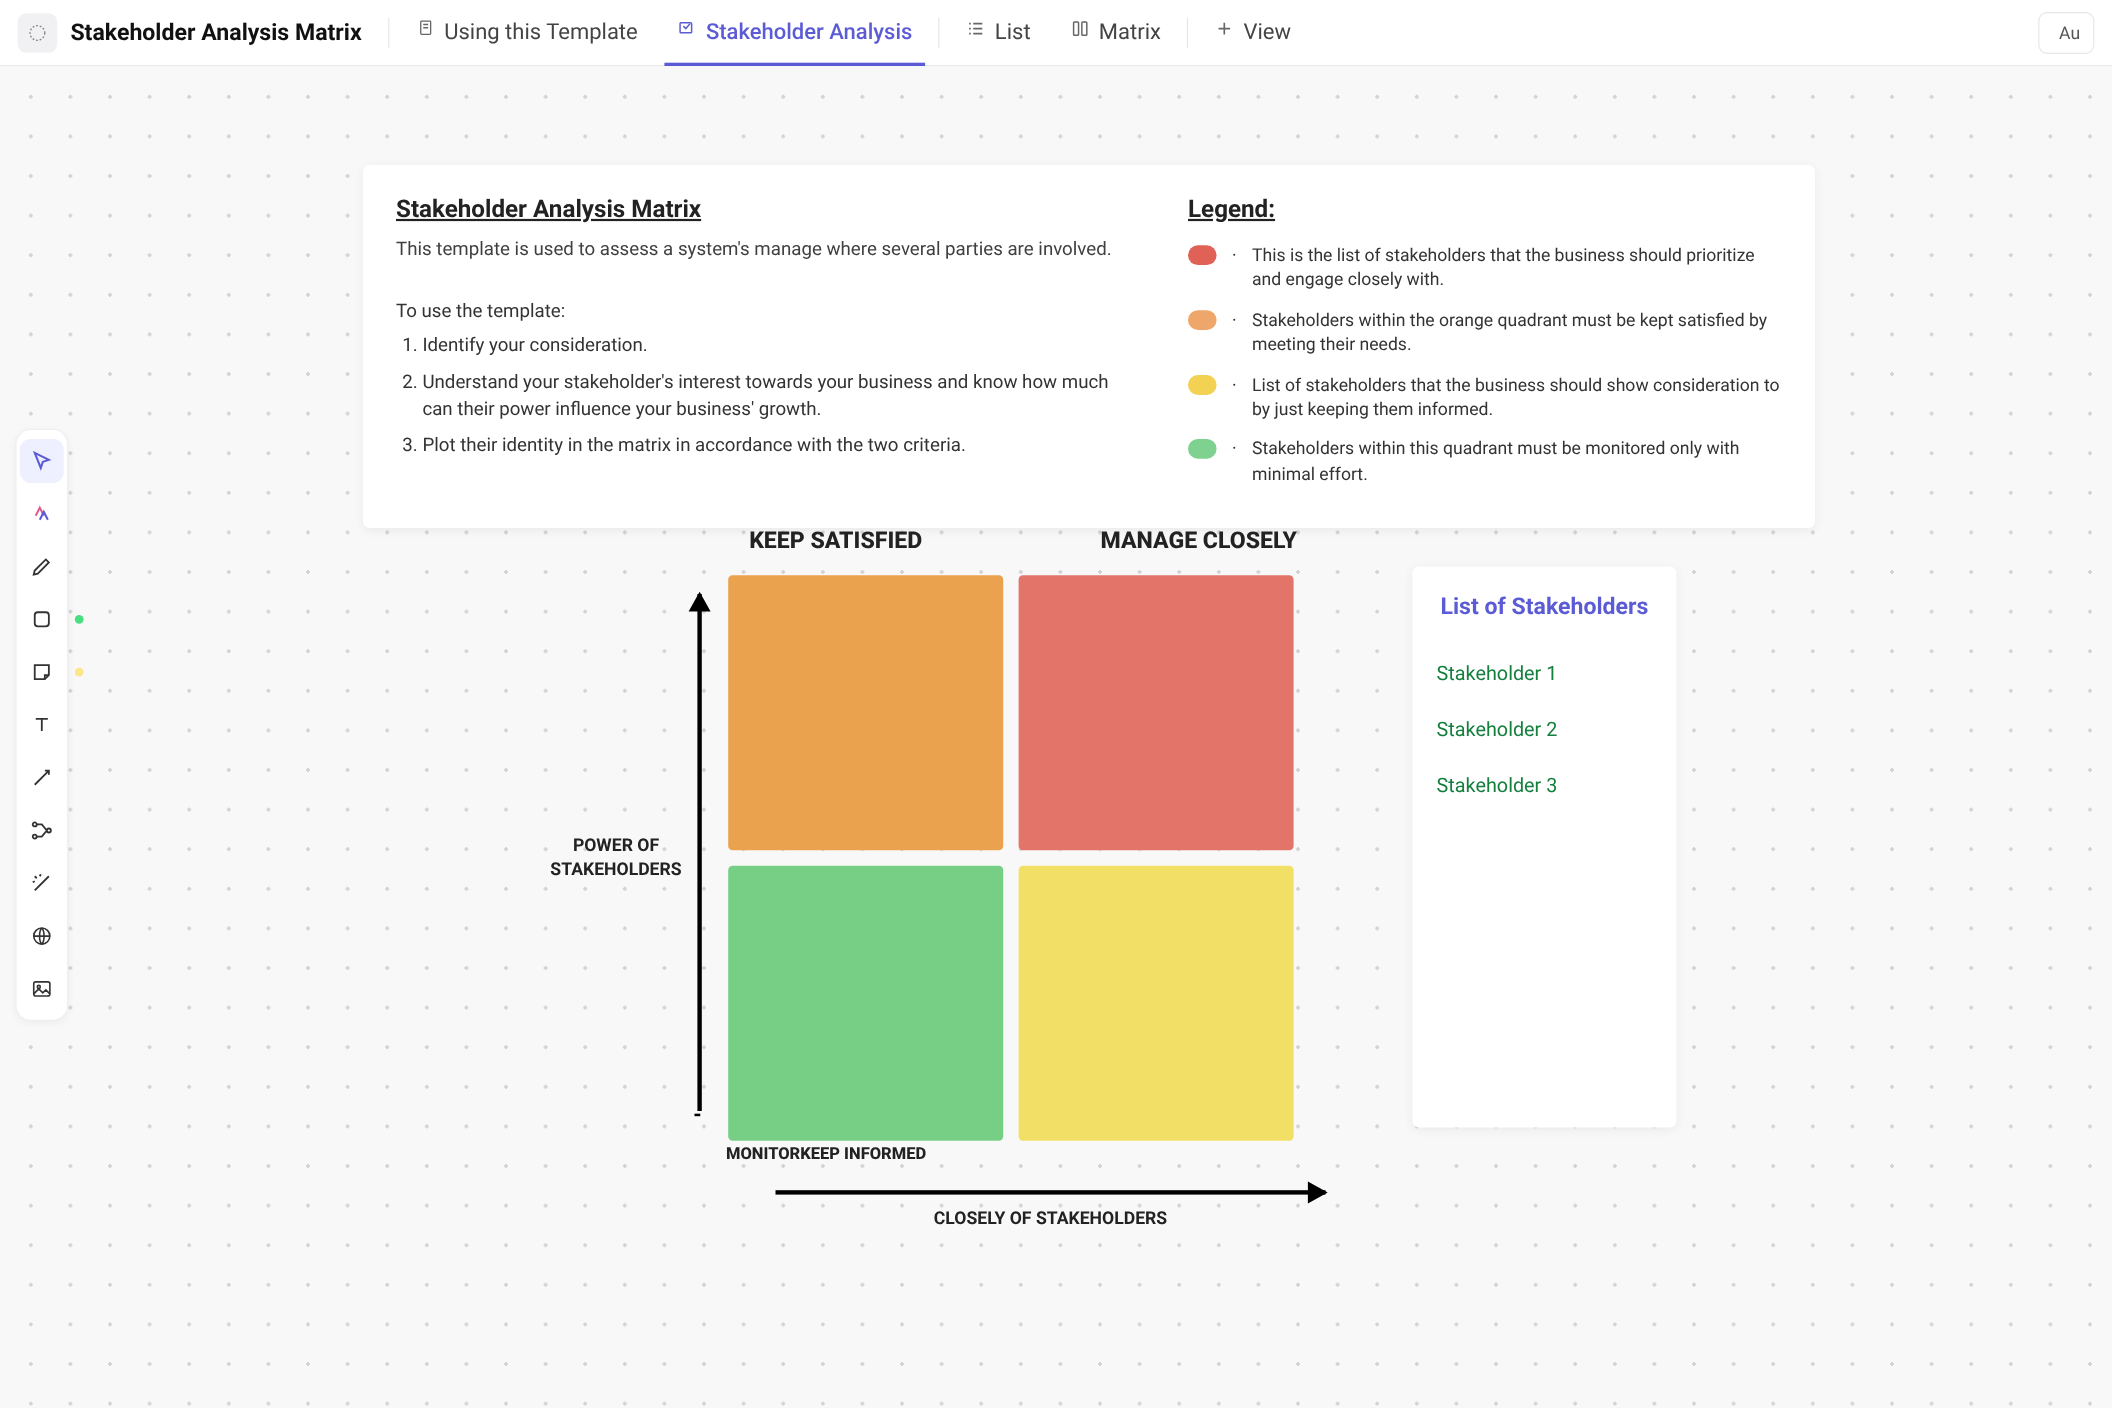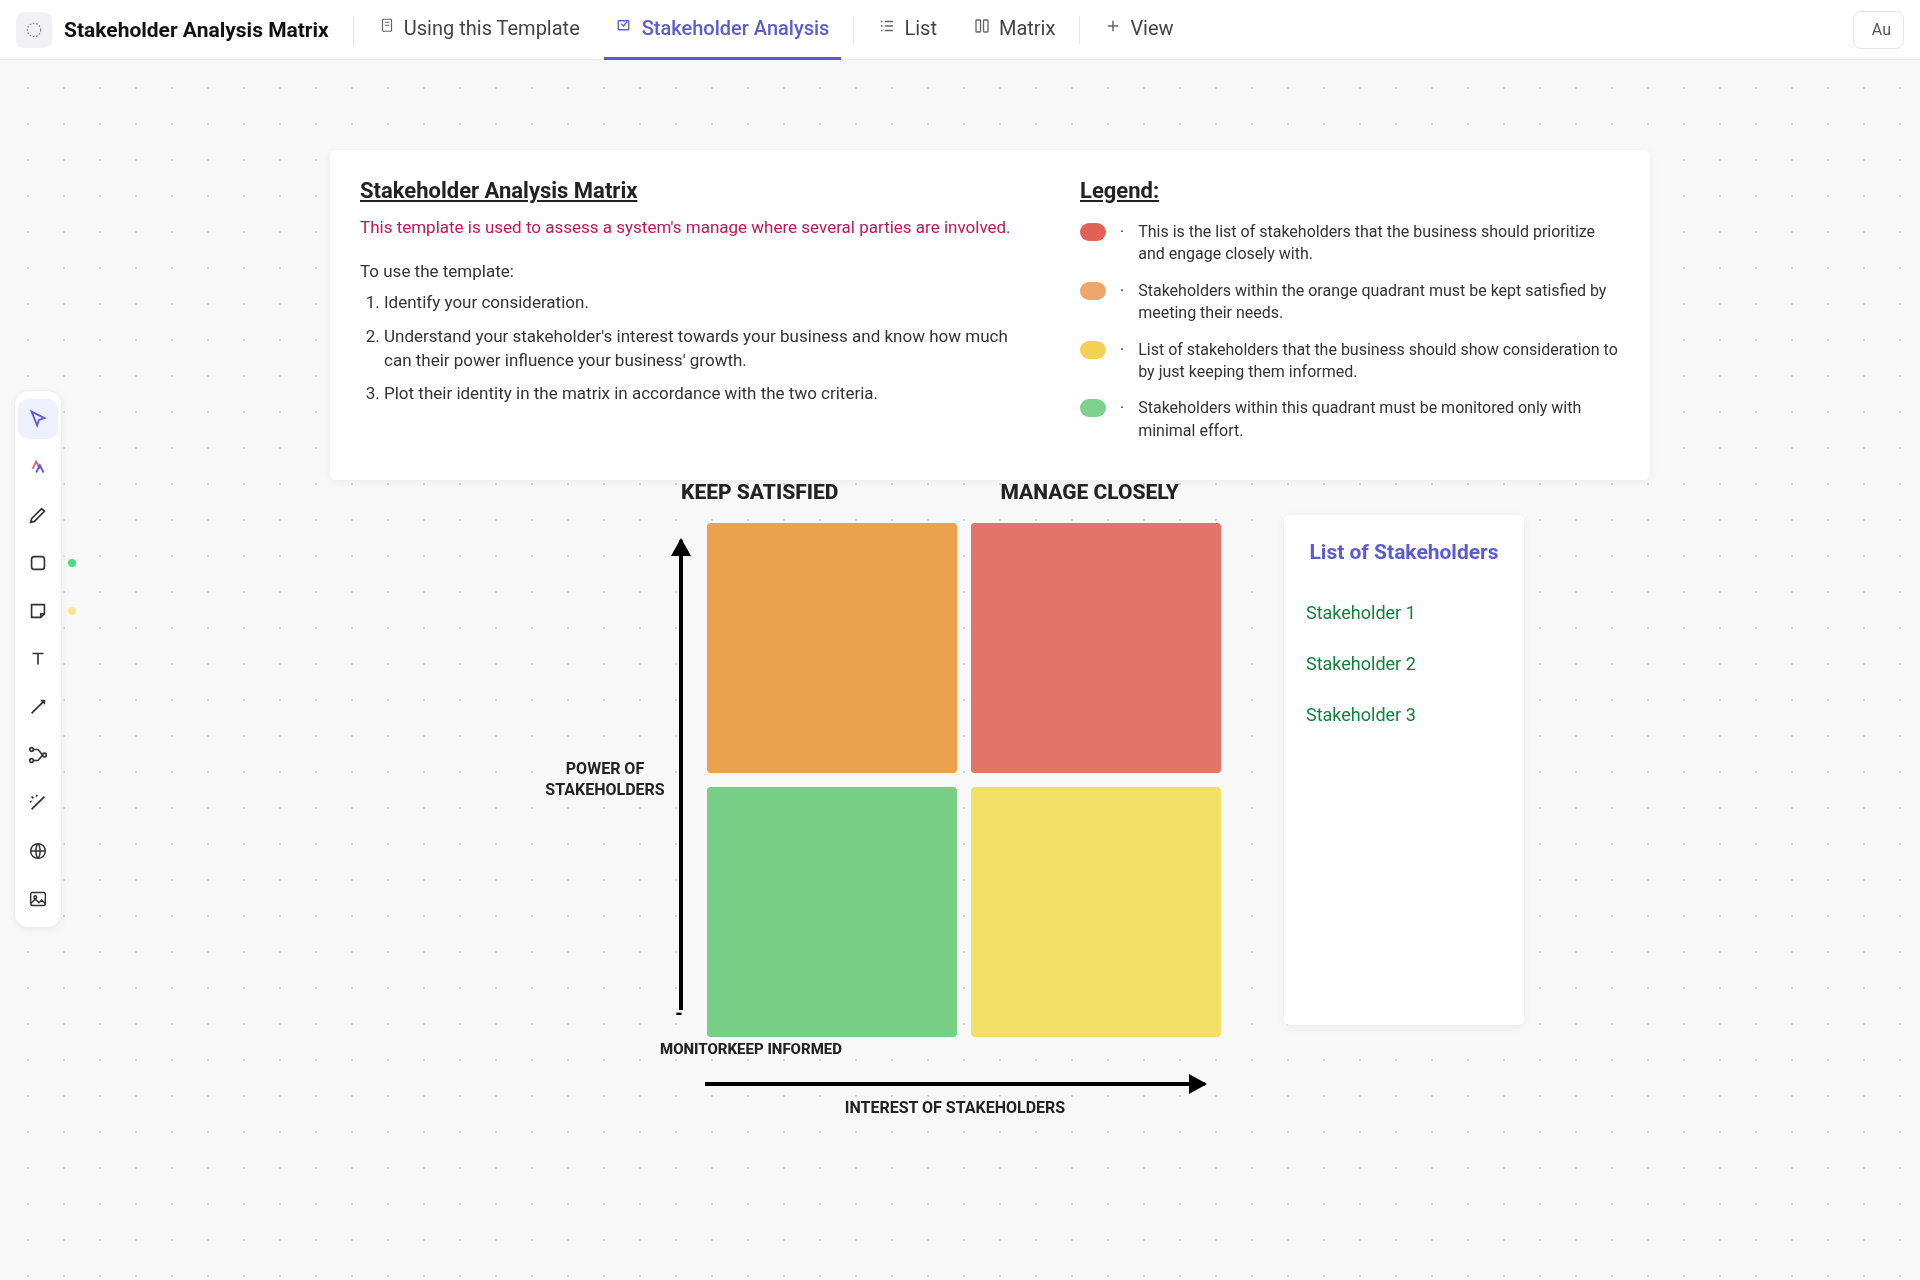--- a/index.html
+++ b/index.html
@@ -106,22 +106,22 @@
     display: flex; gap: 60px;
   }
   .instr-left { flex: 1.1; }
   .instr-title {
     font-size: 22px;
     font-weight: 700;
     text-decoration: underline;
     margin-bottom: 14px;
   }
   .instr-desc {
-    font-size: 17px; color: #be185d;
-    margin-bottom: 24px;
+    font-size: 17px; color: #404040;
+    margin-bottom: 36px;
   }
   .instr-sub { font-size: 17px; color: #333; margin-bottom: 10px; }
   .instr-list { padding-left: 24px; font-size: 17px; color: #333; }
   .instr-list li { margin-bottom: 10px; line-height: 1.4; }
 
   .instr-right { flex: 0.9; }
   .legend-title {
     font-size: 22px; font-weight: 700;
     text-decoration: underline; margin-bottom: 18px;
   }
@@ -140,21 +140,21 @@
     position: absolute;
     left: 500px; top: 420px;
     width: 760px;
   }
   .matrix-labels-top {
     display: flex; justify-content: space-around;
     font-weight: 800; font-size: 21px;
     margin-bottom: 16px;
     margin-left: 100px;
   }
-  .matrix-row { display: flex; align-items: center; margin-left: 45px; }
+  .matrix-row { display: flex; align-items: center; }
   .y-axis-area {
     display: flex; align-items: center; gap: 14px;
     height: 520px;
   }
   .y-axis-label {
     font-size: 16px; font-weight: 700; text-align: center;
     width: 120px; line-height: 1.3;
   }
   .y-arrow {
     width: 4px; background: #000; height: 470px; position: relative;
@@ -403,21 +403,21 @@
         <div class="quad" style="background:#77cf86"></div>
         <div class="quad" style="background:#f1df66"></div>
       </div>
     </div>
     <div class="matrix-labels-bottom">
       <span>MONITOR</span>
       <span>KEEP INFORMED</span>
     </div>
     <div class="x-axis-area">
       <div class="x-arrow"></div>
-      <div class="x-axis-label">INTEREST OF STAKEHOLDERS</div>
+      <div class="x-axis-label">CLOSELY OF STAKEHOLDERS</div>
     </div>
   </div>
 
   <div class="card stake-list">
     <div class="stake-title">List of Stakeholders</div>
     <div class="stake-item">Stakeholder 1</div>
     <div class="stake-item">Stakeholder 2</div>
     <div class="stake-item">Stakeholder 3</div>
   </div>
 

